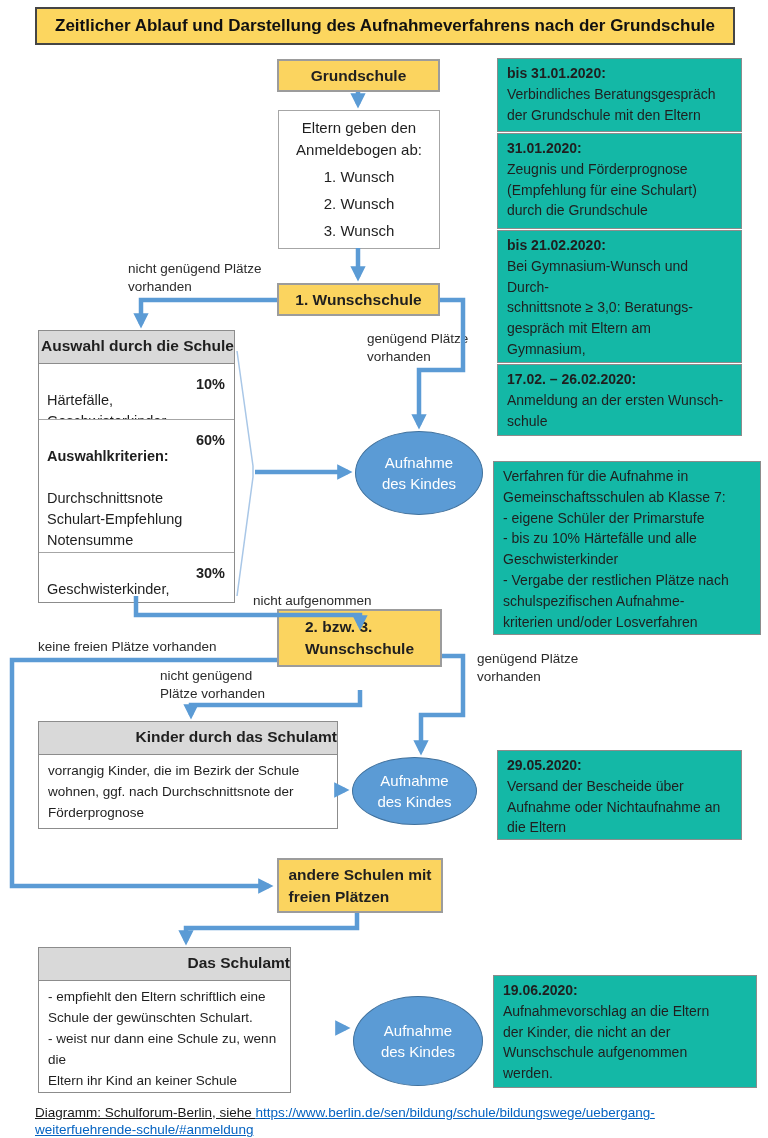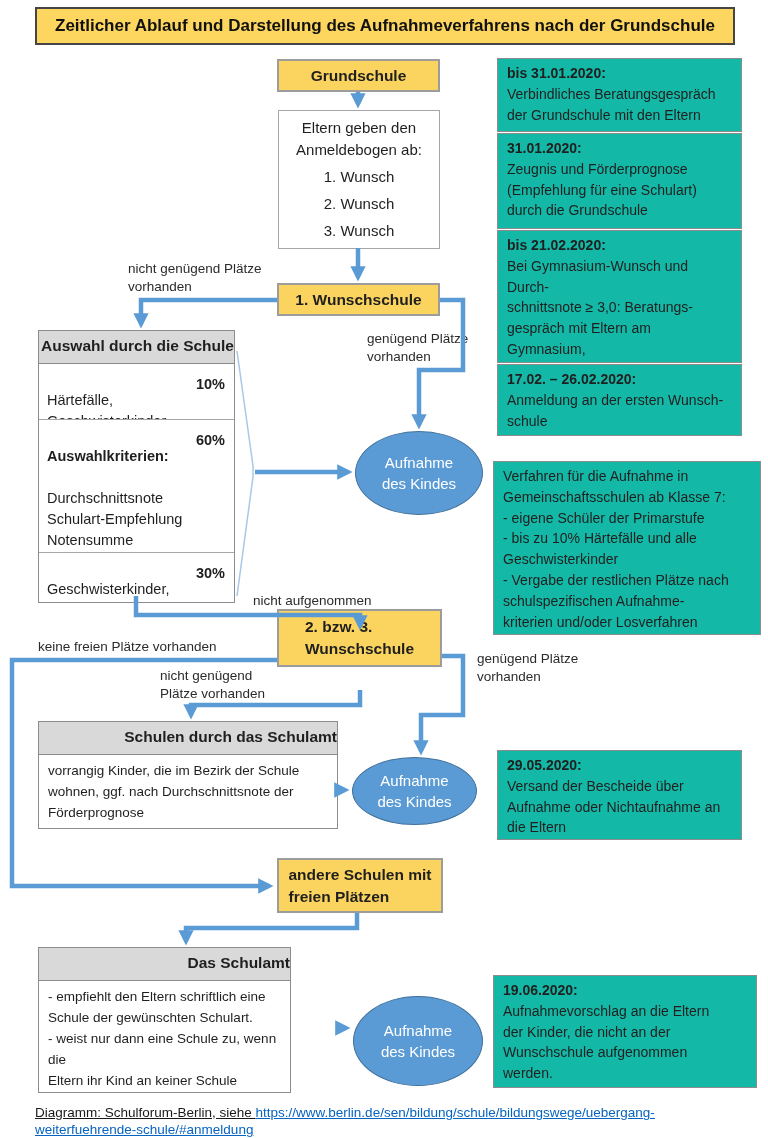--- a/index.html
+++ b/index.html
@@ -89,21 +89,21 @@
       <div>Geschwisterkinder,
 Losentscheid</div>
       <div class="pct">30%</div>
     </div>
   </div>
 
   <div class="ybox" style="left:277px;top:609px;width:165px;height:58px;">2. bzw. 3.
 Wunschschule</div>
 
   <div class="panel" style="left:38px;top:721px;width:300px;height:108px;">
-    <div class="panel-header">Schulen durch das Schulamt</div>
+    <div class="panel-header">Kinder durch das Schulamt</div>
     <div class="panel-body">vorrangig Kinder, die im Bezirk der Schule
 wohnen, ggf. nach Durchschnittsnote der
 Förderprognose</div>
   </div>
 
   <div class="ybox" style="left:277px;top:858px;width:166px;height:55px;">andere Schulen mit
 freien Plätzen</div>
 
   <div class="panel" style="left:38px;top:947px;width:253px;height:146px;">
     <div class="panel-header">Das Schulamt</div>

